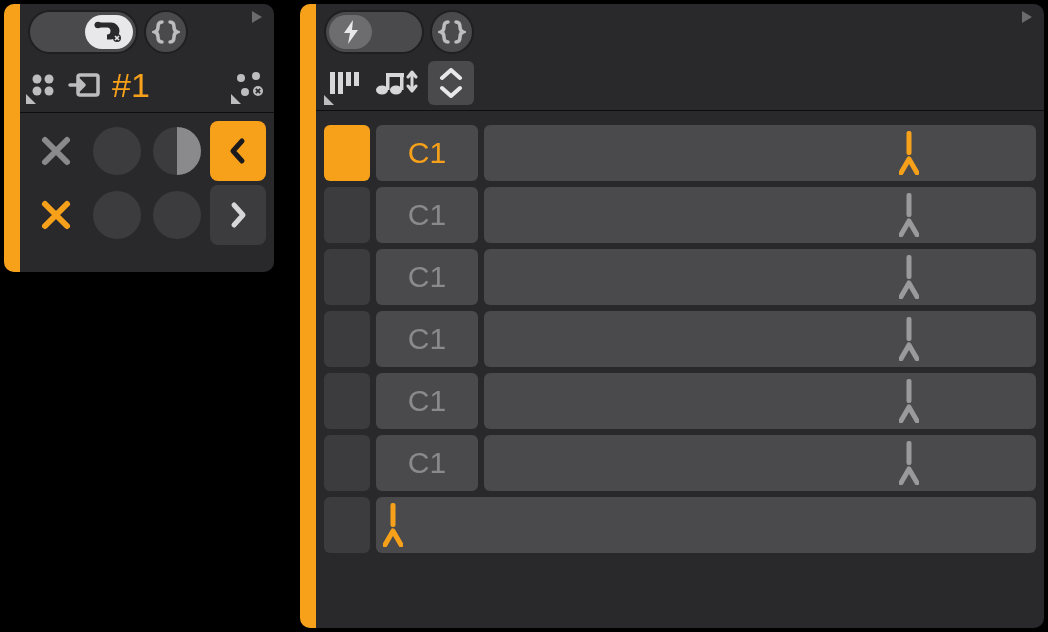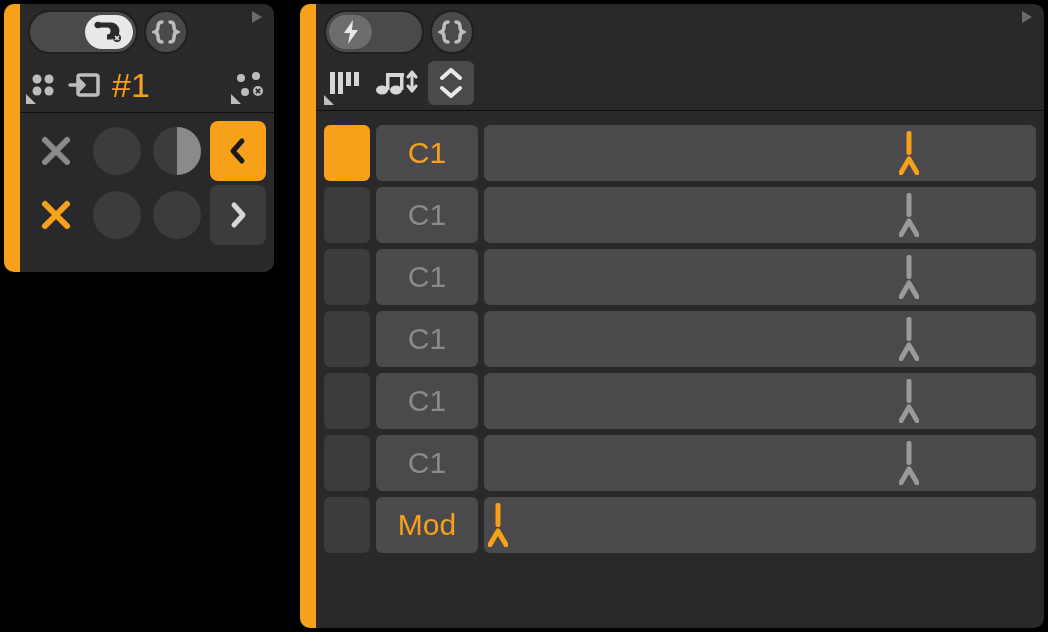--- a/index.html
+++ b/index.html
@@ -519,21 +519,20 @@
                 <div class="foot foot-grey">
                   <svg viewBox="0 0 20 20" preserveAspectRatio="none">
                     <path d="M2 18 L10 4 L18 18"></path>
                   </svg>
                 </div>
               </div>
             </div>
           </div>
           <div class="track">
             <div class="sel"></div>
-            <div class="name c-orange">Mod</div>
             <div class="lane">
               <div class="marker" style="left: 2.5%;">
                 <div class="stem stem-orange"></div>
                 <div class="foot foot-orange">
                   <svg viewBox="0 0 20 20" preserveAspectRatio="none">
                     <path d="M2 18 L10 4 L18 18"></path>
                   </svg>
                 </div>
               </div>
             </div>

